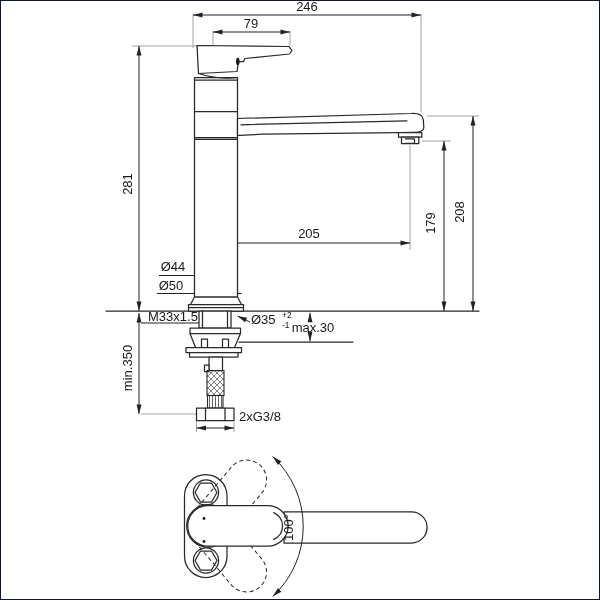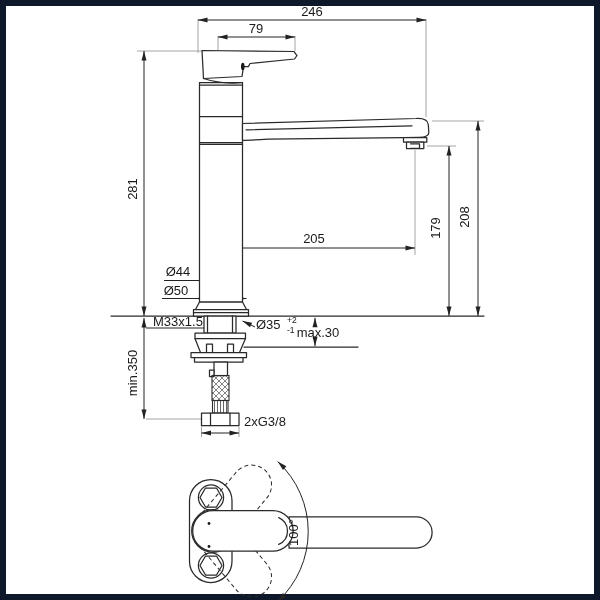--- a/index.html
+++ b/index.html
@@ -1,18 +1,18 @@
 <!DOCTYPE html>
 <html><head>
 <meta charset="utf-8">
 <style>
   html,body{margin:0;padding:0;background:#fff;}
   .page{
     width:600px;height:600px;position:relative;background:#ffffff;
-    box-sizing:border-box;border:6px solid #0f172a;
+    box-sizing:border-box;border:1px solid #0f172a;
     font-family:"Liberation Sans", sans-serif;
   }
   svg{display:block;}
   text{
     font-family:"Liberation Sans", sans-serif;
     fill:#1a1a1a;
     font-size:13px;
   }
   .t-small{font-size:8.5px;}
   .obj{stroke:#2a2a2a;stroke-width:1.25;fill:none;stroke-linejoin:round;stroke-linecap:round;}

